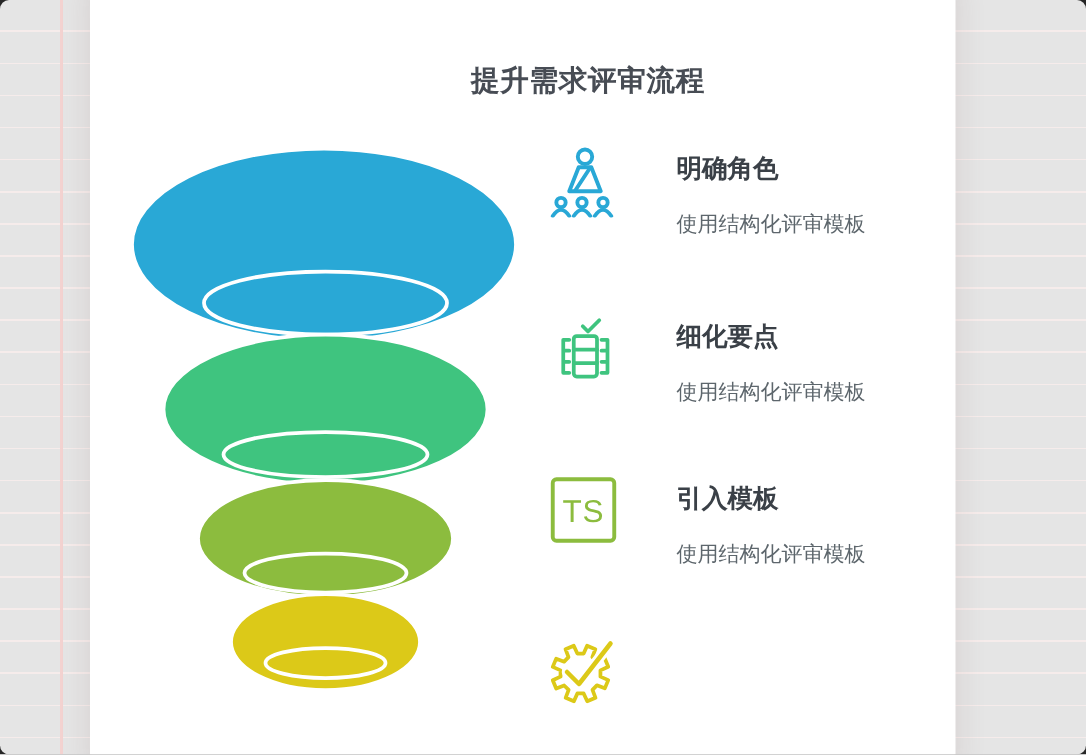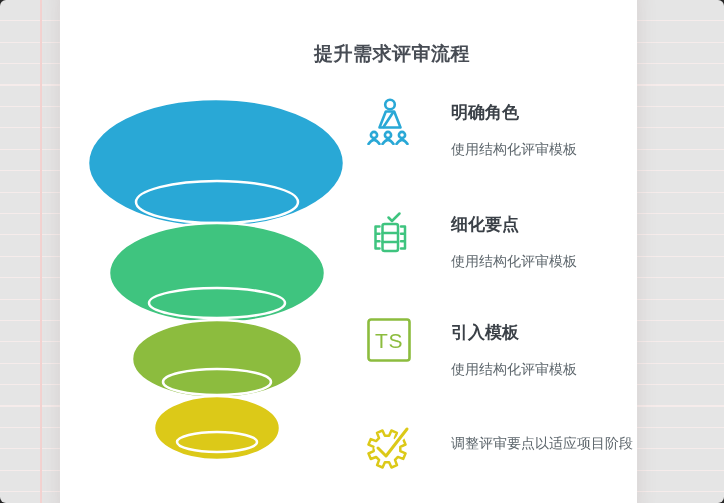--- a/index.html
+++ b/index.html
@@ -108,19 +108,18 @@
 
       <div class="step" style="top:417px">
         <div class="step-icon">
           <svg width="48" height="48" viewBox="0 0 48 48">
             <path fill="none" stroke-width="2.5" stroke-linejoin="round" stroke="#dcc918" d="M39.5 32.4 L37.2 37.9 L31.9 35.9 L29.0 38.9 L31.0 44.2 L25.5 46.5 L23.1 41.3 L18.9 41.3 L16.6 46.5 L11.1 44.2 L13.1 38.9 L10.1 36.0 L4.8 38.0 L2.5 32.5 L7.7 30.1 L7.7 25.9 L2.5 23.6 L4.8 18.1 L10.1 20.1 L13.0 17.1 L11.0 11.8 L16.5 9.5 L18.9 14.7 L23.1 14.7 L25.4 9.5 L30.9 11.8 L28.9 17.1 L31.9 20.0 L37.2 18.0 L39.5 23.5 L34.3 25.9 L34.3 30.1 Z"></path>
             <polyline points="12,27 20,35 41,8" fill="none" stroke="#ffffff" stroke-width="7" stroke-linecap="round" stroke-linejoin="round"></polyline>
             <polyline points="12,27 20,35 41,8" fill="none" stroke-width="3" stroke-linecap="round" stroke-linejoin="round" stroke="#dcc918"></polyline>
           </svg>
         </div>
         <div class="step-text">
-          <div class="step-desc">调整评审要点以适应项目阶段</div>
         </div>
       </div>
 
     </div>
   </div>
 </div>
 
 </body></html>

